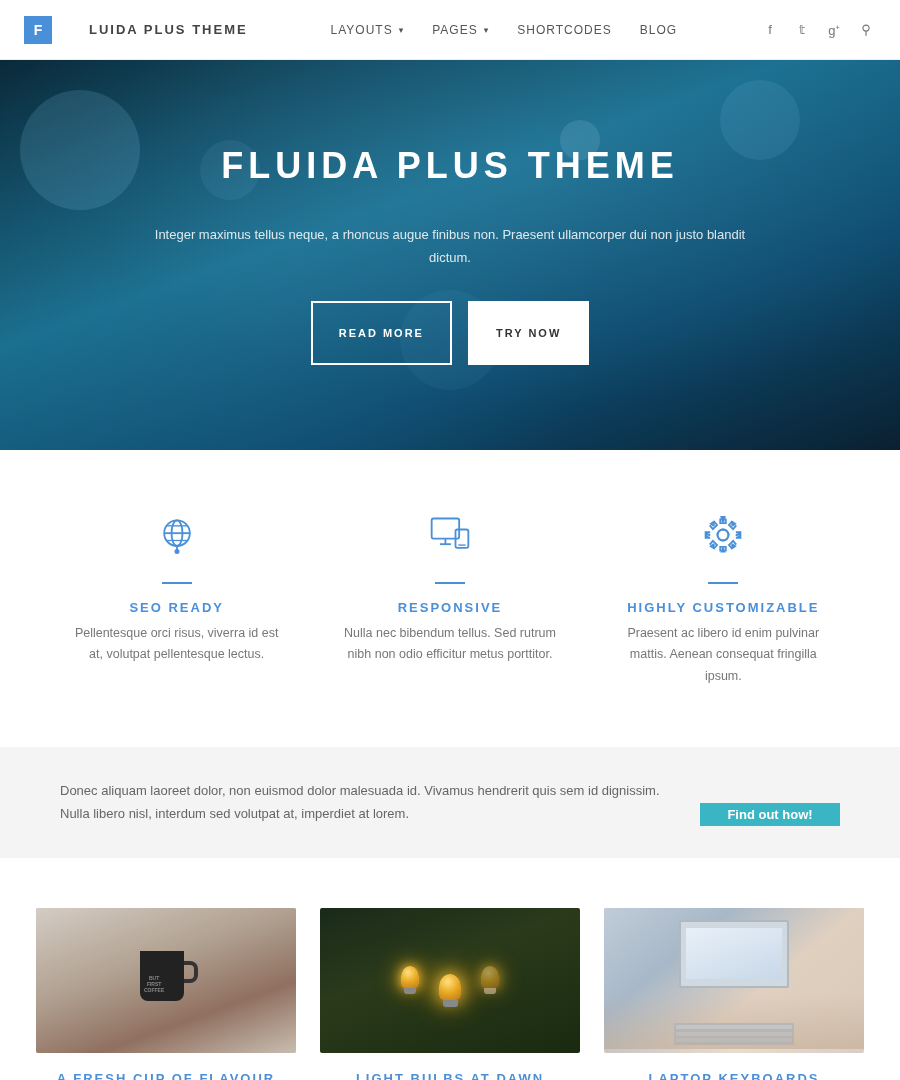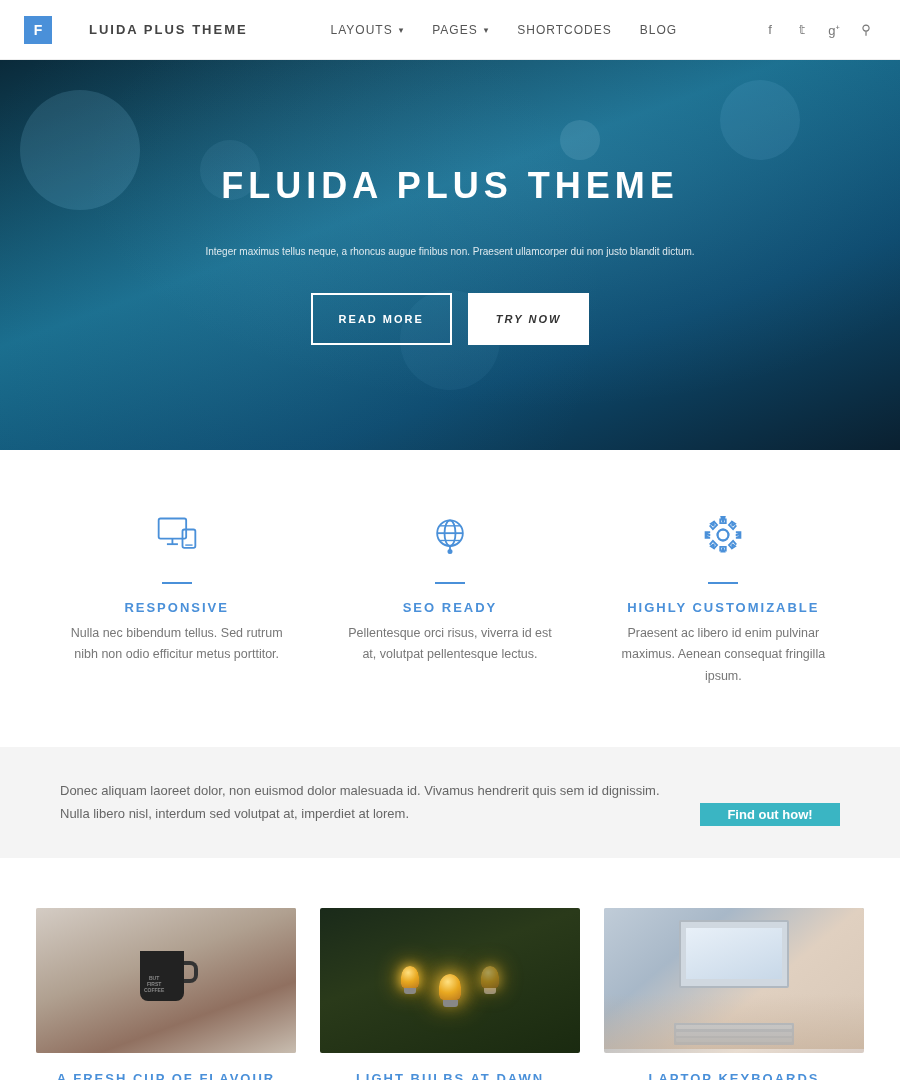--- a/index.html
+++ b/index.html
@@ -86,21 +86,21 @@
       font-size: 36px;
       letter-spacing: 5px;
       color: #fff;
       text-transform: uppercase;
       font-weight: 700;
       margin-bottom: 36px;
       position: relative;
       z-index: 1;
     }
     .hero-subtitle {
-      font-size: 10px;
+      font-size: 13px;
       color: rgba(255,255,255,0.85);
       line-height: 1.8;
       max-width: 620px;
       margin-bottom: 32px;
       position: relative;
       z-index: 1;
     }
     .hero-buttons {
       display: flex;
       gap: 16px;
@@ -112,30 +112,29 @@
       border: 2px solid #fff;
       color: #fff;
       background: transparent;
       font-size: 11px;
       letter-spacing: 2px;
       text-transform: uppercase;
       cursor: pointer;
       font-weight: 600;
     }
     .btn-filled {
-      padding: 18px 26px;
+      padding: 24px 26px;
       border: 2px solid #fff;
       color: #333;
       background: #fff;
       font-size: 11px;
       letter-spacing: 2px;
       text-transform: uppercase;
       cursor: pointer;
       font-weight: 600;
-      font-style: italic;
     }
 
     
     .features {
       display: flex;
       justify-content: center;
       gap: 0;
       padding: 60px 40px;
       background: #fff;
     }
@@ -359,50 +358,50 @@
     <button class="btn-outline">READ MORE</button>
     <button class="btn-filled">TRY NOW</button>
   </div>
 </section>
 
 <section class="features">
 
   <div class="feature-item">
     <div class="feature-icon">
       <svg viewBox="0 0 48 48" xmlns="http://www.w3.org/2000/svg">
+        <circle cx="24" cy="22" r="14" stroke="#4a90d9" stroke-width="2" fill="none"></circle>
+        <ellipse cx="24" cy="22" rx="6" ry="14" stroke="#4a90d9" stroke-width="2" fill="none"></ellipse>
+        <line x1="10" y1="22" x2="38" y2="22" stroke="#4a90d9" stroke-width="2"></line>
+        <line x1="13" y1="14" x2="35" y2="14" stroke="#4a90d9" stroke-width="1.5"></line>
+        <line x1="13" y1="30" x2="35" y2="30" stroke="#4a90d9" stroke-width="1.5"></line>
+
+        <line x1="24" y1="36" x2="24" y2="42" stroke="#4a90d9" stroke-width="2"></line>
+        <circle cx="24" cy="42" r="2" fill="#4a90d9"></circle>
+      </svg>
+    </div>
+    <div class="feature-divider"></div>
+    <h3 class="feature-title">SEO READY</h3>
+    <p class="feature-desc">Pellentesque orci risus, viverra id est at, volutpat pellentesque lectus.</p>
+  </div>
+
+  <div class="feature-item">
+    <div class="feature-icon">
+      <svg viewBox="0 0 48 48" xmlns="http://www.w3.org/2000/svg">
 
         <rect x="4" y="6" width="30" height="22" rx="2" ry="2" stroke="#4a90d9" stroke-width="2" fill="none"></rect>
         <line x1="19" y1="28" x2="19" y2="34" stroke="#4a90d9" stroke-width="2"></line>
         <line x1="13" y1="34" x2="25" y2="34" stroke="#4a90d9" stroke-width="2"></line>
 
         <rect x="30" y="18" width="14" height="20" rx="2" ry="2" stroke="#4a90d9" stroke-width="2" fill="none"></rect>
         <line x1="33" y1="35" x2="41" y2="35" stroke="#4a90d9" stroke-width="1.5"></line>
       </svg>
     </div>
     <div class="feature-divider"></div>
     <h3 class="feature-title">RESPONSIVE</h3>
     <p class="feature-desc">Nulla nec bibendum tellus. Sed rutrum nibh non odio efficitur metus porttitor.</p>
-  </div>
-
-  <div class="feature-item">
-    <div class="feature-icon">
-      <svg viewBox="0 0 48 48" xmlns="http://www.w3.org/2000/svg">
-        <circle cx="24" cy="22" r="14" stroke="#4a90d9" stroke-width="2" fill="none"></circle>
-        <ellipse cx="24" cy="22" rx="6" ry="14" stroke="#4a90d9" stroke-width="2" fill="none"></ellipse>
-        <line x1="10" y1="22" x2="38" y2="22" stroke="#4a90d9" stroke-width="2"></line>
-        <line x1="13" y1="14" x2="35" y2="14" stroke="#4a90d9" stroke-width="1.5"></line>
-        <line x1="13" y1="30" x2="35" y2="30" stroke="#4a90d9" stroke-width="1.5"></line>
-
-        <line x1="24" y1="36" x2="24" y2="42" stroke="#4a90d9" stroke-width="2"></line>
-        <circle cx="24" cy="42" r="2" fill="#4a90d9"></circle>
-      </svg>
-    </div>
-    <div class="feature-divider"></div>
-    <h3 class="feature-title">SEO READY</h3>
-    <p class="feature-desc">Pellentesque orci risus, viverra id est at, volutpat pellentesque lectus.</p>
   </div>
 
   <div class="feature-item">
     <div class="feature-icon">
       <svg viewBox="0 0 48 48" xmlns="http://www.w3.org/2000/svg">
         <circle cx="24" cy="24" r="6" stroke="#4a90d9" stroke-width="2" fill="none"></circle>
         <path d="M24 8 L26 4 L22 4 Z" fill="#4a90d9"></path>
         <path stroke="#4a90d9" stroke-width="2" fill="none" d="
           M24 10 L25.5 6 L22.5 6 L24 10
           M33.9 14.1 L37.2 11.8 L34.2 9.8 L33.9 14.1
@@ -422,21 +421,21 @@
           <path d="M21 42 L21 37 L27 37 L27 42"></path>
           <path d="M14 39 L17.5 35 L13 30.5 L9.5 34.5"></path>
           <path d="M10 21 L5 21 L5 27 L10 27"></path>
           <path d="M14 9 L17.5 13 L13 17.5 L9.5 13.5"></path>
         </g>
         <circle cx="24" cy="24" r="6" stroke="#4a90d9" stroke-width="2" fill="none"></circle>
       </svg>
     </div>
     <div class="feature-divider"></div>
     <h3 class="feature-title">HIGHLY CUSTOMIZABLE</h3>
-    <p class="feature-desc">Praesent ac libero id enim pulvinar maximus. Aenean consequat fringilla ipsum.</p>
+    <p class="feature-desc">Praesent ac libero id enim pulvinar mattis. Aenean consequat fringilla ipsum.</p>
   </div>
 </section>
 
 <section class="banner">
   <p class="banner-text">Donec aliquam laoreet dolor, non euismod dolor malesuada id. Vivamus hendrerit quis sem id dignissim. Nulla libero nisl, interdum sed volutpat at, imperdiet at lorem.</p>
   <button class="btn-teal">Find out how!</button>
 </section>
 
 <section class="cards-section">
   <div class="cards-grid">

